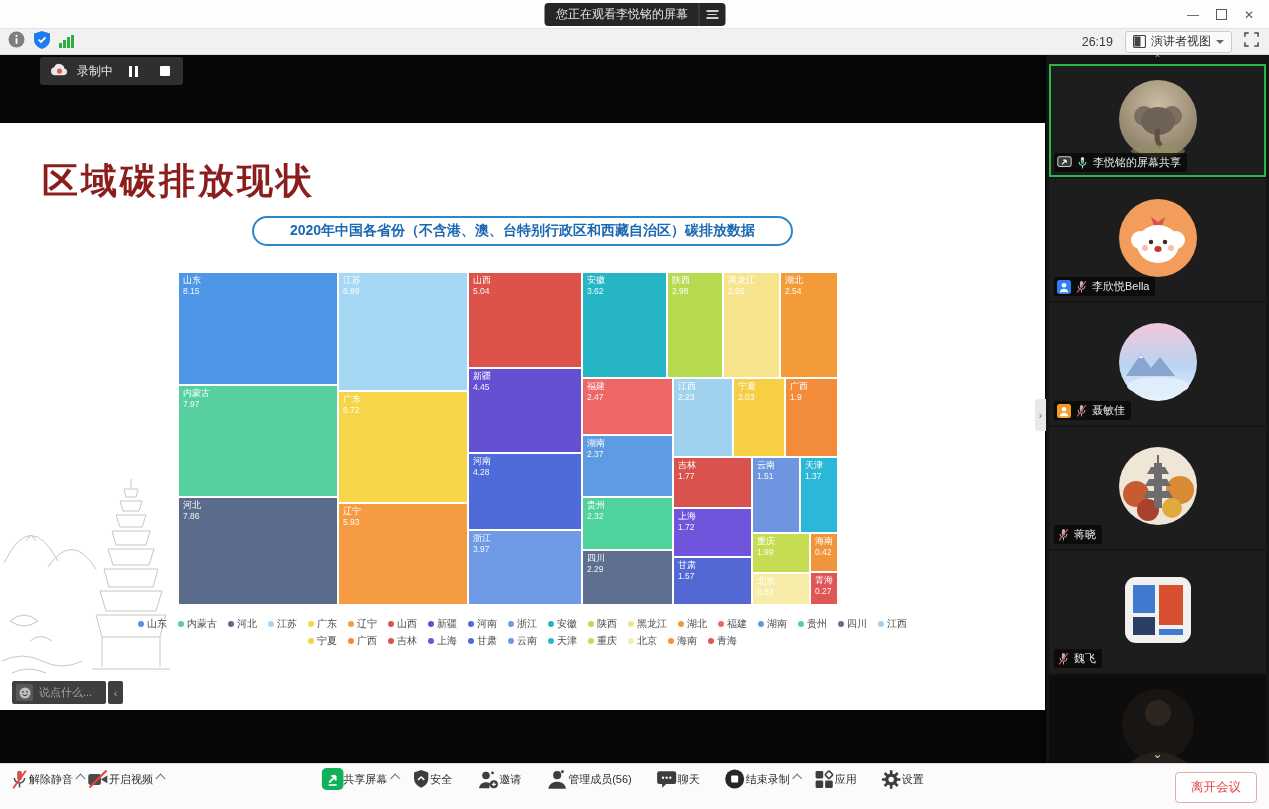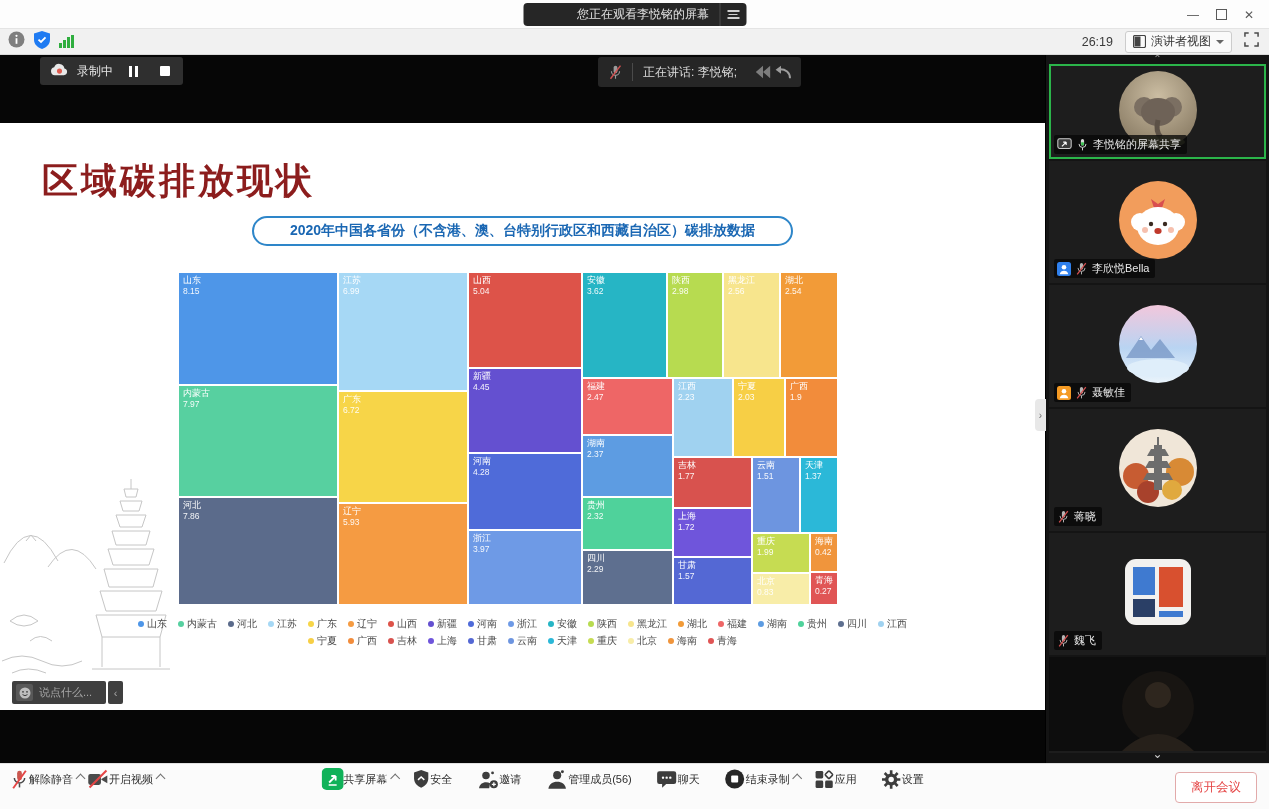--- a/index.html
+++ b/index.html
@@ -1,19 +1,19 @@
 <!DOCTYPE html>
 <html><head>
 <meta charset="utf-8">
 <style>
   html,body{margin:0;padding:0;background:#000;}
   body{width:1269px;height:809px;position:relative;overflow:hidden;font-family:"Liberation Sans",sans-serif;-webkit-font-smoothing:antialiased;}
   
   .titlebar{position:absolute;top:0;left:0;width:1269px;height:29px;background:#fdfdfd;border-bottom:1px solid #e4e4e4;box-sizing:border-box;}
-  .title-pill{position:absolute;left:50%;top:3px;transform:translateX(-50%);height:23px;background:#262626;border-radius:4px;display:flex;align-items:center;color:#e4e4e4;font-size:12px;padding-left:42px;}
+  .title-pill{position:absolute;left:50%;top:3px;transform:translateX(-50%);height:23px;background:#262626;border-radius:4px;display:flex;align-items:center;color:#e4e4e4;font-size:12px;}
   .title-pill .txt{padding:0 10px 0 12px;}
   .pill-menu{width:26px;height:23px;border-left:1px solid #4a4a4a;display:flex;align-items:center;justify-content:center;flex-direction:column;gap:2px;}
   .pill-menu i{display:block;height:1.5px;background:#cfcfcf;}
   .win-controls{position:absolute;right:6px;top:0;height:29px;display:flex;align-items:center;}
   .win-btn{width:28px;height:29px;display:flex;align-items:center;justify-content:center;color:#5a5a5a;font-size:12px;}
   .restore-box{width:9px;height:9px;border:1.2px solid #5a5a5a;}
   .chromebar{position:absolute;top:29px;left:0;width:1269px;height:26px;background:#f1f1f1;border-bottom:1px solid #dadada;box-sizing:border-box;display:flex;align-items:center;}
   .chrome-left{display:flex;align-items:center;gap:9px;padding-left:8px;}
   .chrome-right{margin-left:auto;display:flex;align-items:center;gap:12px;padding-right:10px;}
   .duration{font-size:12.5px;color:#3a3a3a;}
@@ -47,21 +47,21 @@
   .speaking-pill .lbl{color:#dedede;font-size:12px;padding:0 14px 0 10px;white-space:nowrap;}
   .chat-pill{position:absolute;left:12px;top:626px;display:flex;align-items:center;gap:2px;}
   .chat-box{height:23px;background:#3f3f3f;border-radius:2px;display:flex;align-items:center;gap:6px;padding:0 14px 0 4px;justify-content:center;}
   .emoji-btn{width:17px;height:17px;background:#585858;border-radius:2px;display:flex;align-items:center;justify-content:center;}
   .chat-ph{color:#a6a6a6;font-size:11px;}
   .chat-collapse{width:15px;height:23px;background:#3f3f3f;border-radius:2px;color:#a6a6a6;font-size:11px;display:flex;align-items:center;justify-content:center;}
   
   .sidebar{position:absolute;top:55px;left:1045px;width:224px;height:708px;background:#141414;border-left:1px solid #000;box-sizing:border-box;overflow:hidden;}
   .scroll-chev{color:#9a9a9a;text-align:center;height:9px;line-height:7px;font-size:10px;}
   .tile{position:relative;margin:0 3px 2px 3px;height:122px;background:#1d1d1d;display:flex;align-items:center;justify-content:center;overflow:hidden;}
-  .tile.first{height:95px;align-items:center;}
+  .tile.first{height:113px;align-items:center;}
   .tile.active{box-shadow:inset 0 0 0 2px #2bb54a;}
   .tile.cut{height:96px;margin-bottom:0;}
   .nameplate{position:absolute;left:5px;bottom:5px;background:rgba(8,8,8,.78);padding:2px 6px 2px 3px;display:flex;align-items:center;gap:4px;font-size:11px;color:#e9e9e9;border-radius:2px;white-space:nowrap;max-width:205px;overflow:hidden;}
   .sb-downchev{position:absolute;left:0;right:0;bottom:4px;text-align:center;color:#cfcfcf;font-size:12px;line-height:10px;}
   .handle{position:absolute;left:1035px;top:399px;width:11px;height:32px;background:#e8e8e8;border-radius:4px 0 0 4px;display:flex;align-items:center;justify-content:center;color:#707070;font-size:10px;}
   
   .bottombar{position:absolute;top:763px;left:0;width:1269px;height:46px;background:#fbfbfb;border-top:1px solid #e1e1e1;box-sizing:border-box;}
   .tb-left{position:absolute;left:10px;top:3px;display:flex;gap:14px;}
   .tb-center{position:absolute;left:50%;top:3px;transform:translateX(-52%);display:flex;gap:24px;}
   .tb-item{position:relative;display:flex;flex-direction:row;align-items:center;min-width:36px;color:#2e2e2e;font-size:11px;}
@@ -137,39 +137,20 @@
         <span class="pause-glyph">
           <i></i>
           <i></i>
         </span>
       </span>
     <span class="rec-btn">
         <span class="stop-glyph"></span>
       </span>
   </div>
 
-  <div class="speaking-pill">
-    <span class="mic-zone">
-        <svg width="15" height="17" viewBox="0 0 24 26">
-          <rect x="9" y="2" width="6" height="12" rx="3" fill="#9a9a9a"></rect>
-          <path d="M5.5 11a6.5 6.5 0 0 0 13 0" fill="none" stroke="#9a9a9a" stroke-width="1.8"></path>
-          <line x1="12" y1="18" x2="12" y2="23" stroke="#9a9a9a" stroke-width="1.8"></line>
-          <line x1="4" y1="23" x2="20" y2="2" stroke="#d45050" stroke-width="2.2"></line>
-        </svg>
-      </span>
-    <span class="lbl">正在讲话: 李悦铭;</span>
-    <span style="padding-right:8px;display:flex;align-items:center;">
-        <svg width="42" height="18" viewBox="0 0 46 20">
-          <path d="M13 3l-8 7 8 7z" fill="#8d8d8d" opacity=".85"></path>
-          <path d="M21 3l-8 7 8 7z" fill="#8d8d8d" opacity=".85"></path>
-          <path d="M43 17c0-7-5-10-11-10h-2" stroke="#9d9d9d" stroke-width="2.2" fill="none"></path>
-          <path d="M33 3l-6 4.5 6 4.5z" fill="#9d9d9d"></path>
-        </svg>
-      </span>
-  </div>
 
   <div class="slide">
     <div class="slide-title">区域碳排放现状</div>
     <div class="subtitle-pill">2020年中国各省份（不含港、澳、台特别行政区和西藏自治区）碳排放数据</div>
 
     <svg class="sketch" width="180" height="210" viewBox="0 0 180 210" fill="none" stroke="#c6c6c6" stroke-width="1">
       <path d="M4 92 Q30 38 58 90"></path>
         <path d="M26 70 l5 -6 5 6"></path>
         <path d="M48 96 Q72 60 96 98"></path>
       <path d="M131 8 l0 10"></path>

